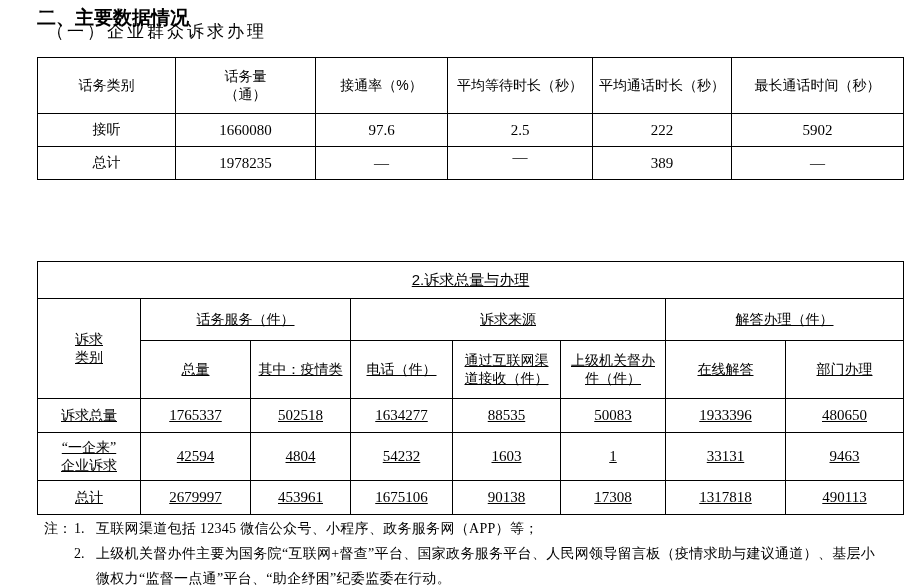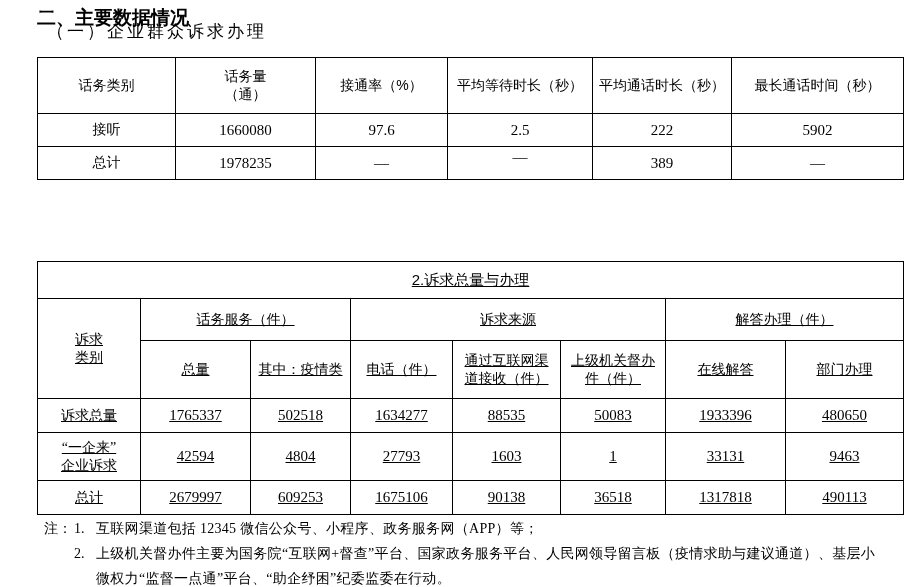--- a/index.html
+++ b/index.html
@@ -128,33 +128,33 @@
     <td class="num">88535</td>
     <td class="num">50083</td>
     <td class="num">1933396</td>
     <td class="num">480650</td>
   </tr>
   <tr class="r48">
     <td class="kai pre">“一企来”
 企业诉求</td>
     <td class="num">42594</td>
     <td class="num">4804</td>
-    <td class="num">27793</td>
+    <td class="num">54232</td>
     <td class="num">1603</td>
     <td class="num">1</td>
     <td class="num">33131</td>
     <td class="num">9463</td>
   </tr>
   <tr class="r34">
     <td class="kai">总计</td>
     <td class="num">2679997</td>
-    <td class="num">609253</td>
+    <td class="num">453961</td>
     <td class="num">1675106</td>
     <td class="num">90138</td>
-    <td class="num">36518</td>
+    <td class="num">17308</td>
     <td class="num">1317818</td>
     <td class="num">490113</td>
   </tr>
 </tbody>
   </table>
 
 <div class="notes">
   <div class="note-row">
     <span class="note-label">注：</span>
     <span class="note-num">1.</span>

